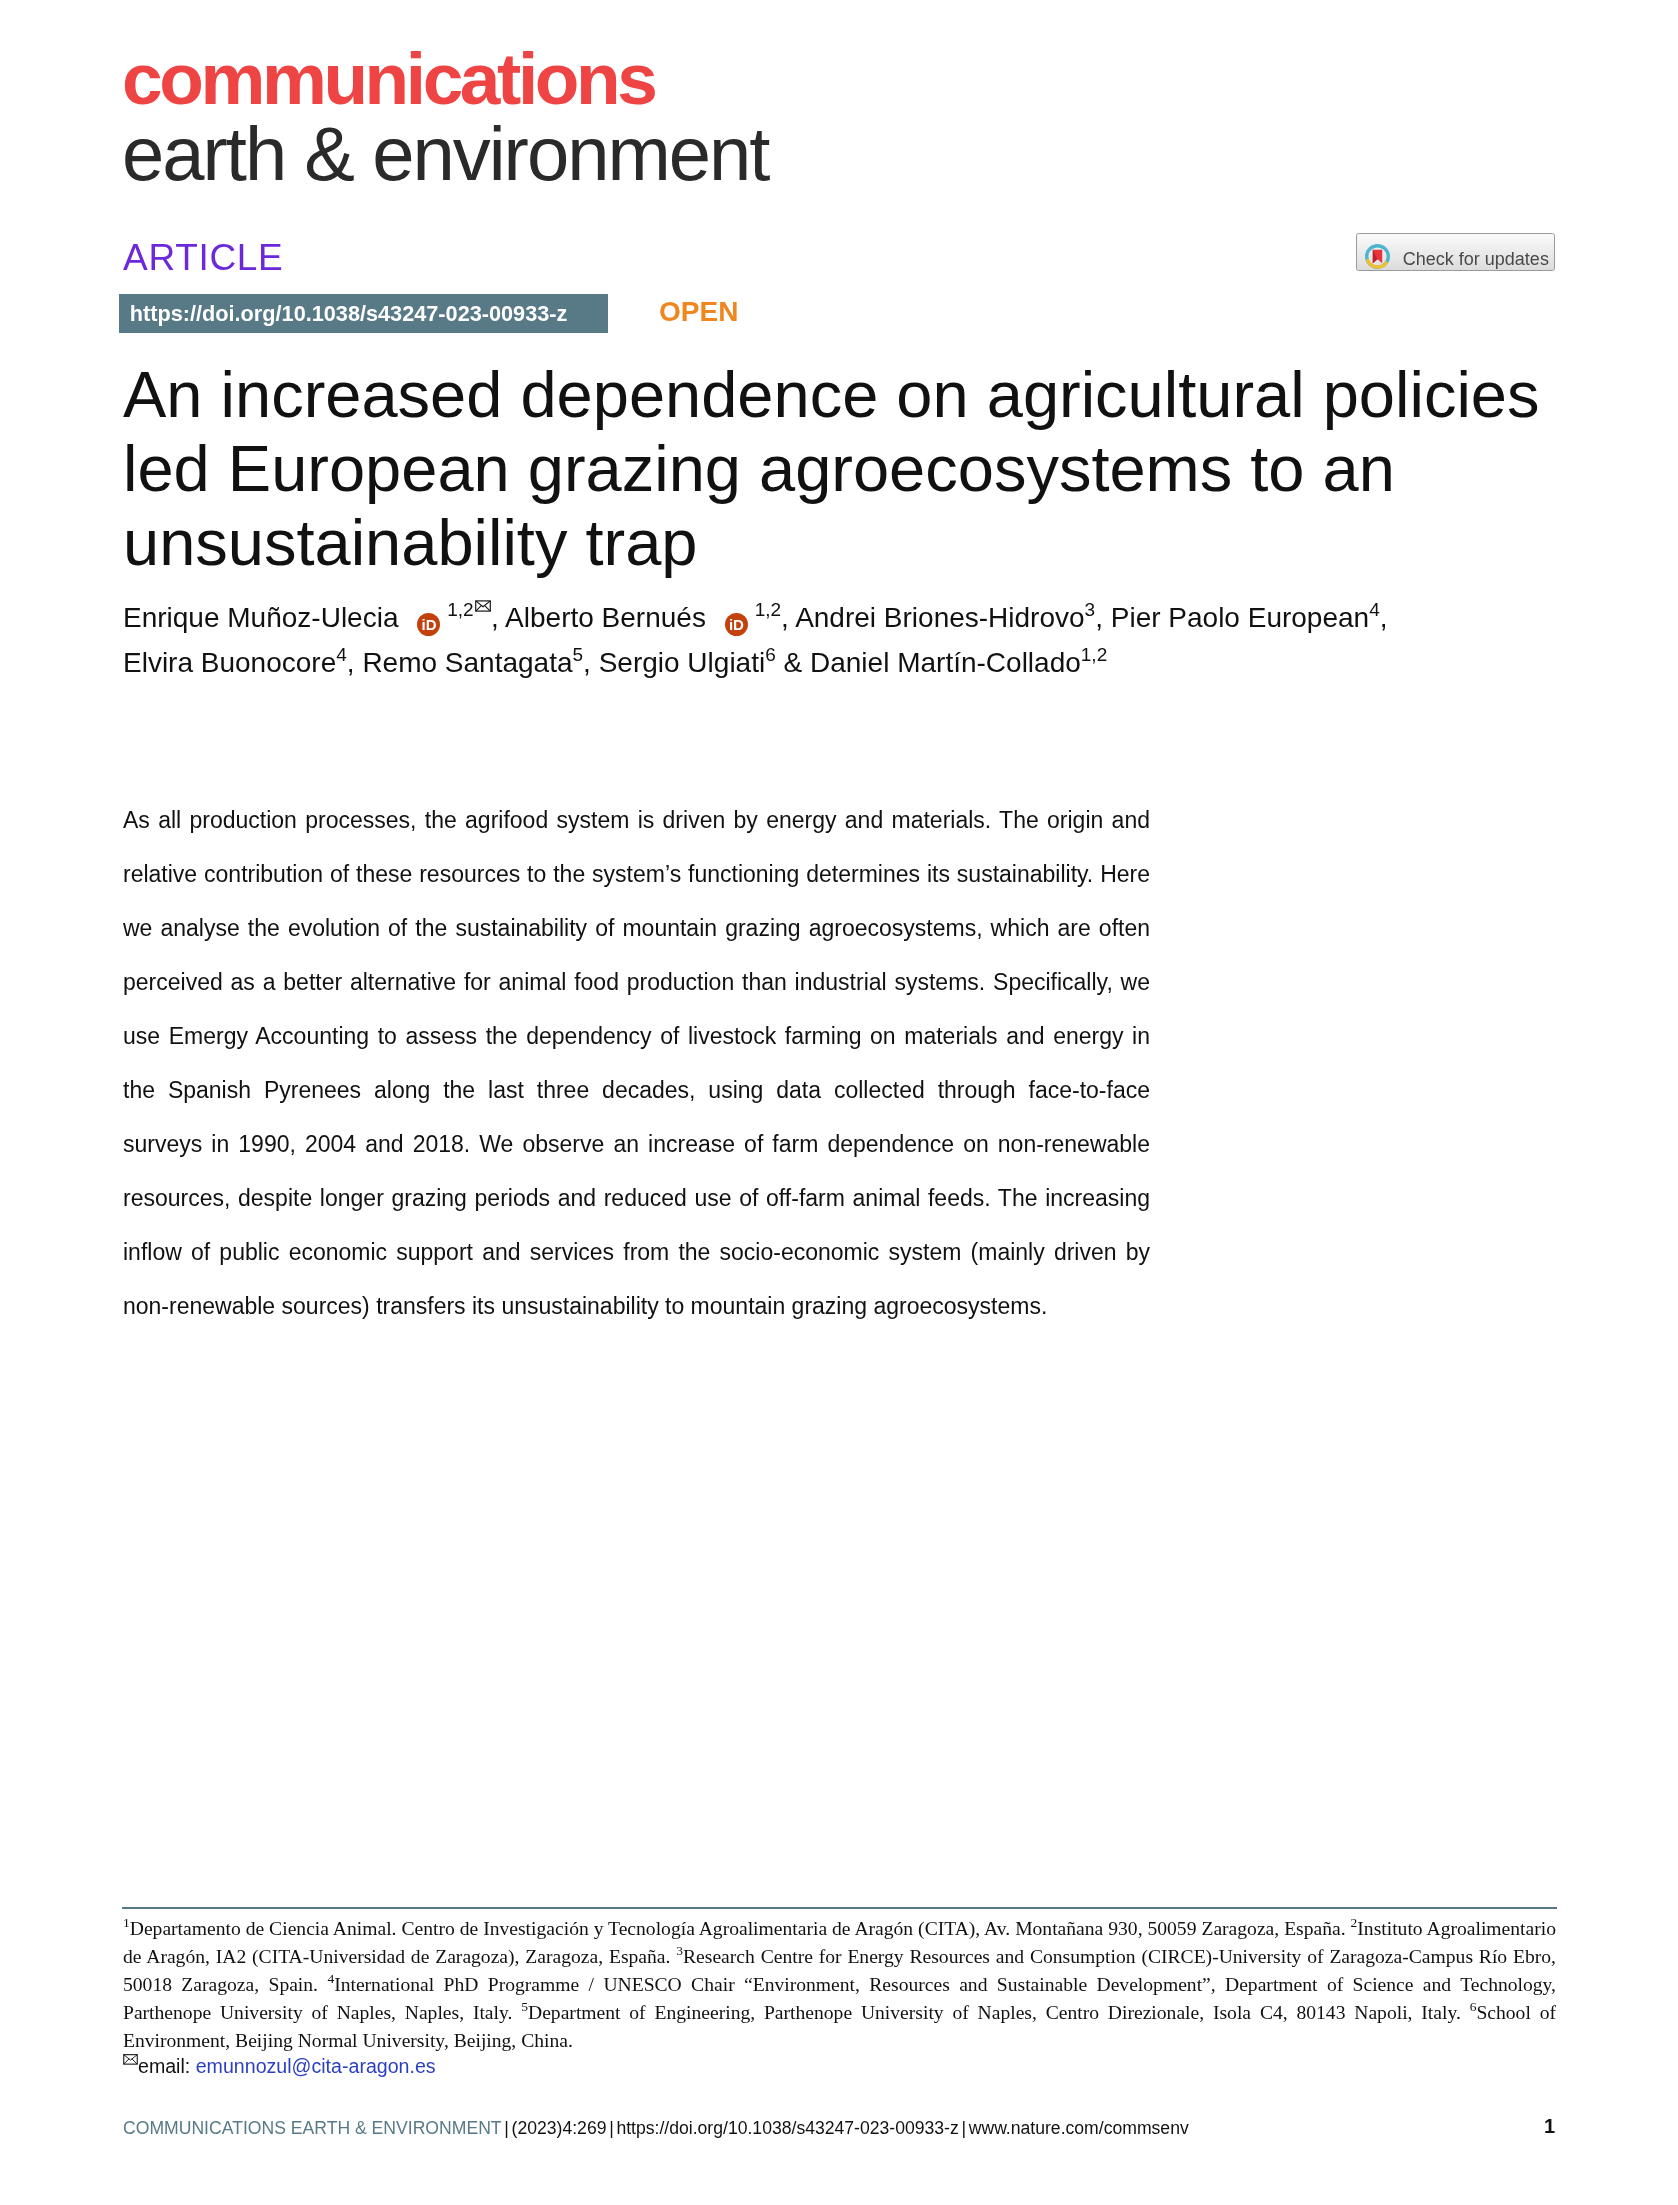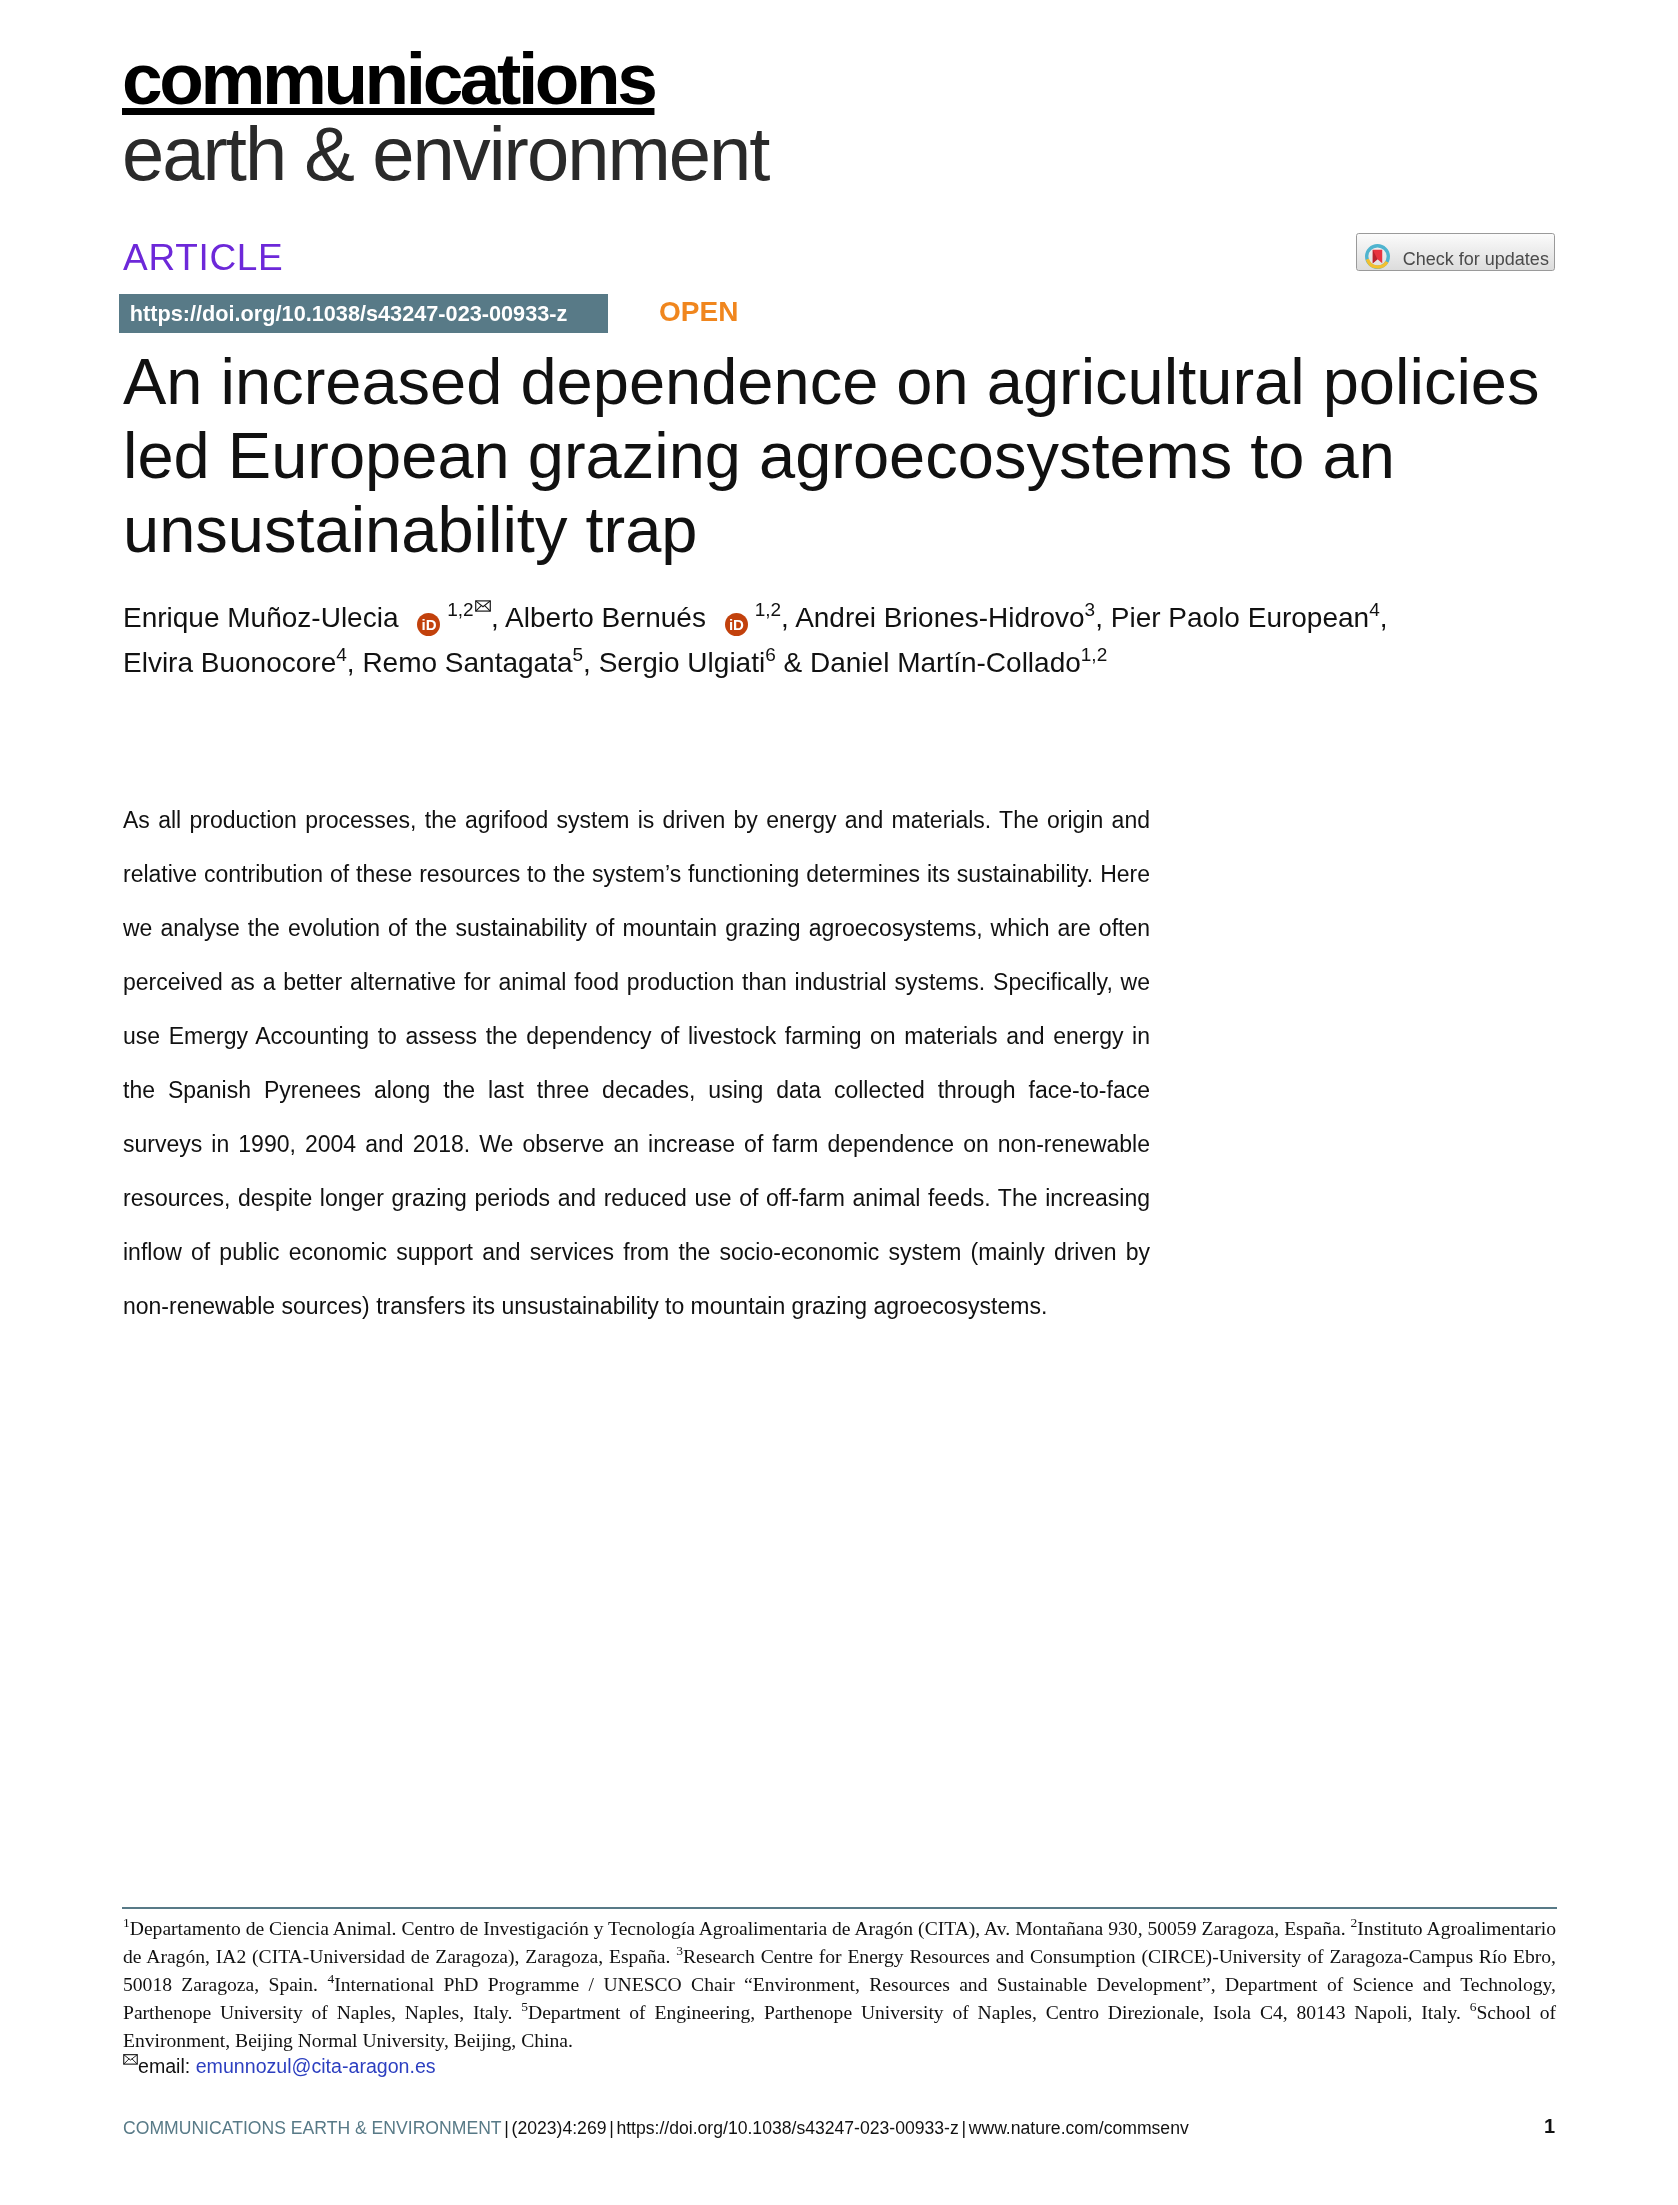--- a/index.html
+++ b/index.html
@@ -2,36 +2,36 @@
 <html style="font-size:10.8px"><head>
 <meta charset="utf-8">
 <style>
   html, body { margin: 0; padding: 0; background: #ffffff; }
   body { width: 1678px; height: 2205px; position: relative; overflow: hidden;
          font-family: "Liberation Sans", "DejaVu Sans", sans-serif; color: #111; }
   .abs { position: absolute; }
 
   
   .journal-name { left: 122px; top: 42px; font-size: 73px; font-weight: 700; letter-spacing: -3.4px;
-                  color: #000000; line-height: 1; text-decoration: underline; }
+                  color: #ef4444; line-height: 1; }
   .journal-sub  { left: 122px; top: 116px; font-size: 76px; font-weight: 400; letter-spacing: -2px;
                   color: #2a2a2a; line-height: 1; }
 
   .article-type { left: 123px; top: 237px; font-size: 37px; font-weight: 400; color: #6d28d9; letter-spacing: 0.7px; }
 
   .check-updates { left: 1356px; top: 233px; width: 199px; height: 38px; border: 1.4px solid #9a9a9a; border-radius: 2.7px;
                    background: linear-gradient(#fbfbfb, #dcdcdc); display: flex; align-items: flex-end; box-sizing: border-box; }
   .check-updates svg { margin-left: 6.8px; }
   .check-updates span { font-size: 18px; color: #4a4a4a; margin-left: 12px; }
 
   .doi-badge { left: 119px; top: 294px; width: 489px; height: 39px; background: #587a87; color: #fff;
                font-size: 21.7px; font-weight: 700; display: flex; align-items: center; padding-left: 10.8px; box-sizing: border-box; }
   .open-badge { left: 659px; top: 296px; font-size: 28px; font-weight: 700; color: #f0861e; }
 
-  .title { left: 123px; top: 345px; width: 1441px; font-size: 65px; font-weight: 400; line-height: 74px; color: #111; }
+  .title { left: 123px; top: 358px; width: 1441px; font-size: 65px; font-weight: 400; line-height: 74px; color: #111; }
 
   .authors { left: 123px; top: 595px; width: 1448px; font-size: 28px; line-height: 45px; color: #111; }
   .authors sup { font-size: 19px; vertical-align: 10.8px; line-height: 0; }
   .orcid { display: inline-block; width: 23px; height: 23px; border-radius: 50%; background: #c2410c; color: #fff;
            font-size: 15px; font-weight: 700; text-align: center; line-height: 23px; vertical-align: -2.7px; margin-left: 19px; margin-right: 6.8px; }
   .mail-icon { display: inline-block; vertical-align: 15px; margin-left: 1.4px; }
 
   .abstract { left: 123px; top: 793px; width: 1027px; font-size: 23px; line-height: 54px; text-align: justify; color: #111; }
 
   .footnote-rule { left: 122px; top: 1907px; width: 1435px; height: 2px; background: #587a87; }

